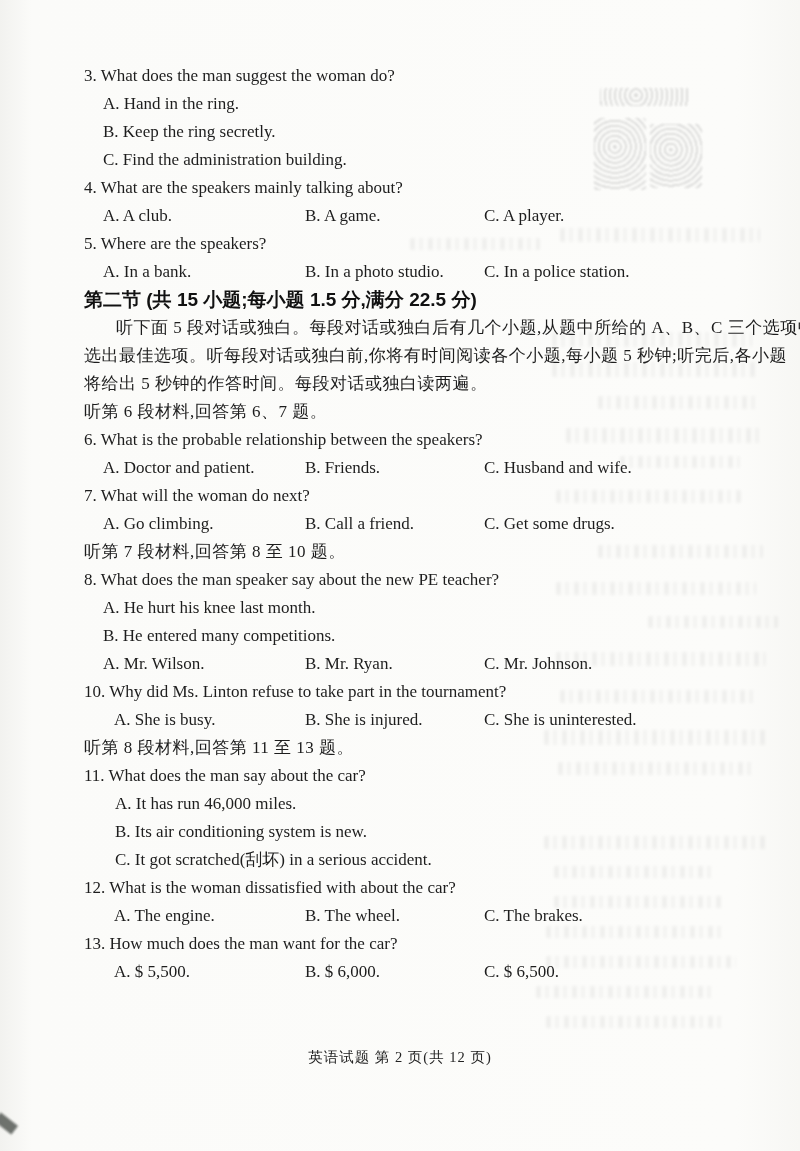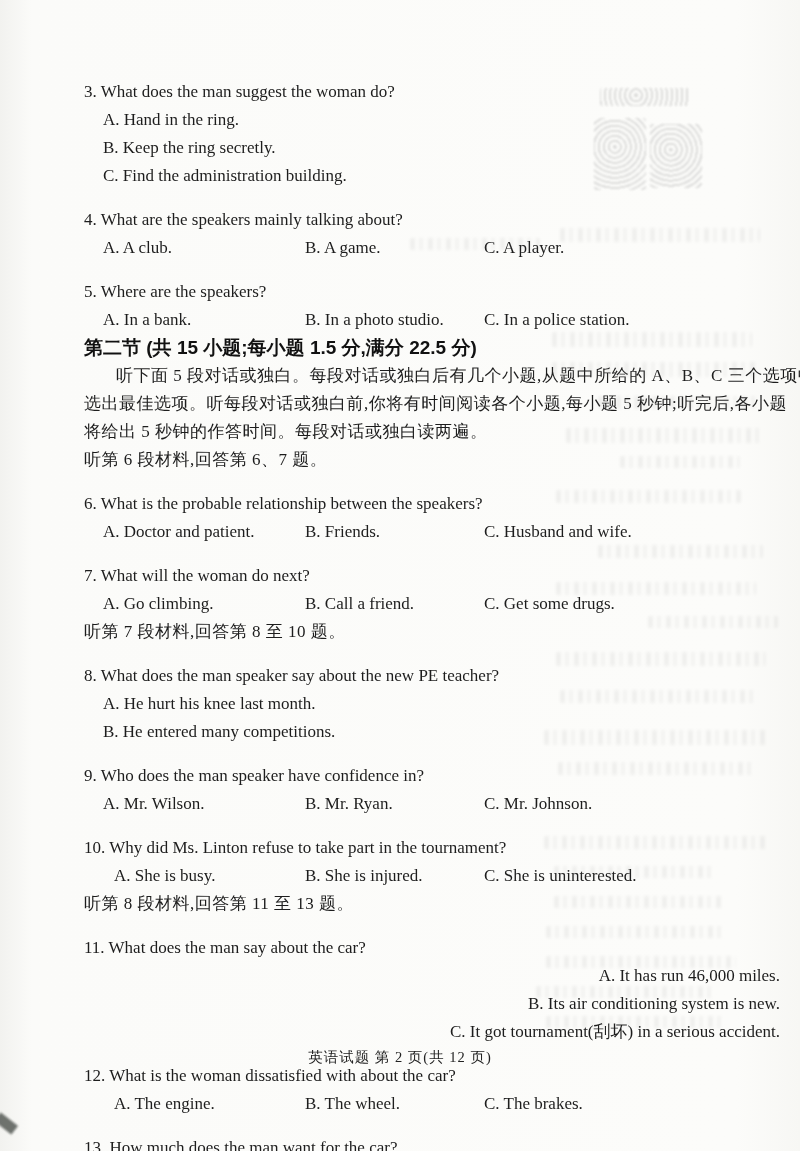--- a/index.html
+++ b/index.html
@@ -12,23 +12,23 @@
   .page{
     position:relative;width:800px;height:1151px;
     background:linear-gradient(90deg,#f2f2ef 0%,#fbfbf9 4%,#fcfcfa 92%,#f7f7f4 100%);
     color:#1d1d1d;overflow:hidden;
   }
   .content{
     position:absolute;left:84px;top:62px;right:20px;
     font-size:17px;
   }
   .line{height:28px;line-height:28px;white-space:nowrap;}
-  .stem{font-weight:400;margin-top:16px;}
+  .stem{font-weight:400;}
   .opt-stack{padding-left:19px;}
-  .opt-stack.wide{padding-left:31px;text-align:right;}
+  .opt-stack.wide{padding-left:31px;}
   .opt-row{position:relative;height:28px;}
   .opt-row span{position:absolute;top:0;line-height:28px;white-space:nowrap;}
   .opt-row .a{left:19px;text-align:right;}
   .opt-row.wide .a{left:30px;}
   .opt-row .b{left:221px;}
   .opt-row .c{left:400px;text-align:center;}
   .cn{letter-spacing:.5px;}
   .sec-head{font-family:"Liberation Sans", sans-serif;font-weight:700;font-size:19px;color:#111;}
   .para-first{text-indent:32px;}
   .footer{
@@ -94,40 +94,39 @@
       <span class="b">B. Call a friend.</span>
       <span class="c">C. Get some drugs.</span>
     </div>
 
     <div class="line cn">听第 7 段材料,回答第 8 至 10 题。</div>
 
     <div class="line stem">8. What does the man speaker say about the new PE teacher?</div>
     <div class="line opt-stack">A. He hurt his knee last month.</div>
     <div class="line opt-stack">B. He entered many competitions.</div>
 
-    <div class="line stem">9. Who does the man speaker have confidence in?</div>
     <div class="opt-row">
       <span class="a">A. Mr. Wilson.</span>
       <span class="b">B. Mr. Ryan.</span>
       <span class="c">C. Mr. Johnson.</span>
     </div>
 
     <div class="line stem">10. Why did Ms. Linton refuse to take part in the tournament?</div>
     <div class="opt-row wide">
       <span class="a">A. She is busy.</span>
       <span class="b">B. She is injured.</span>
       <span class="c">C. She is uninterested.</span>
     </div>
 
     <div class="line cn">听第 8 段材料,回答第 11 至 13 题。</div>
 
     <div class="line stem">11. What does the man say about the car?</div>
     <div class="line opt-stack wide">A. It has run 46,000 miles.</div>
     <div class="line opt-stack wide">B. Its air conditioning system is new.</div>
-    <div class="line opt-stack wide">C. It got tournament(刮坏) in a serious accident.</div>
+    <div class="line opt-stack wide">C. It got scratched(刮坏) in a serious accident.</div>
 
     <div class="line stem">12. What is the woman dissatisfied with about the car?</div>
     <div class="opt-row wide">
       <span class="a">A. The engine.</span>
       <span class="b">B. The wheel.</span>
       <span class="c">C. The brakes.</span>
     </div>
 
     <div class="line stem">13. How much does the man want for the car?</div>
     <div class="opt-row wide">

